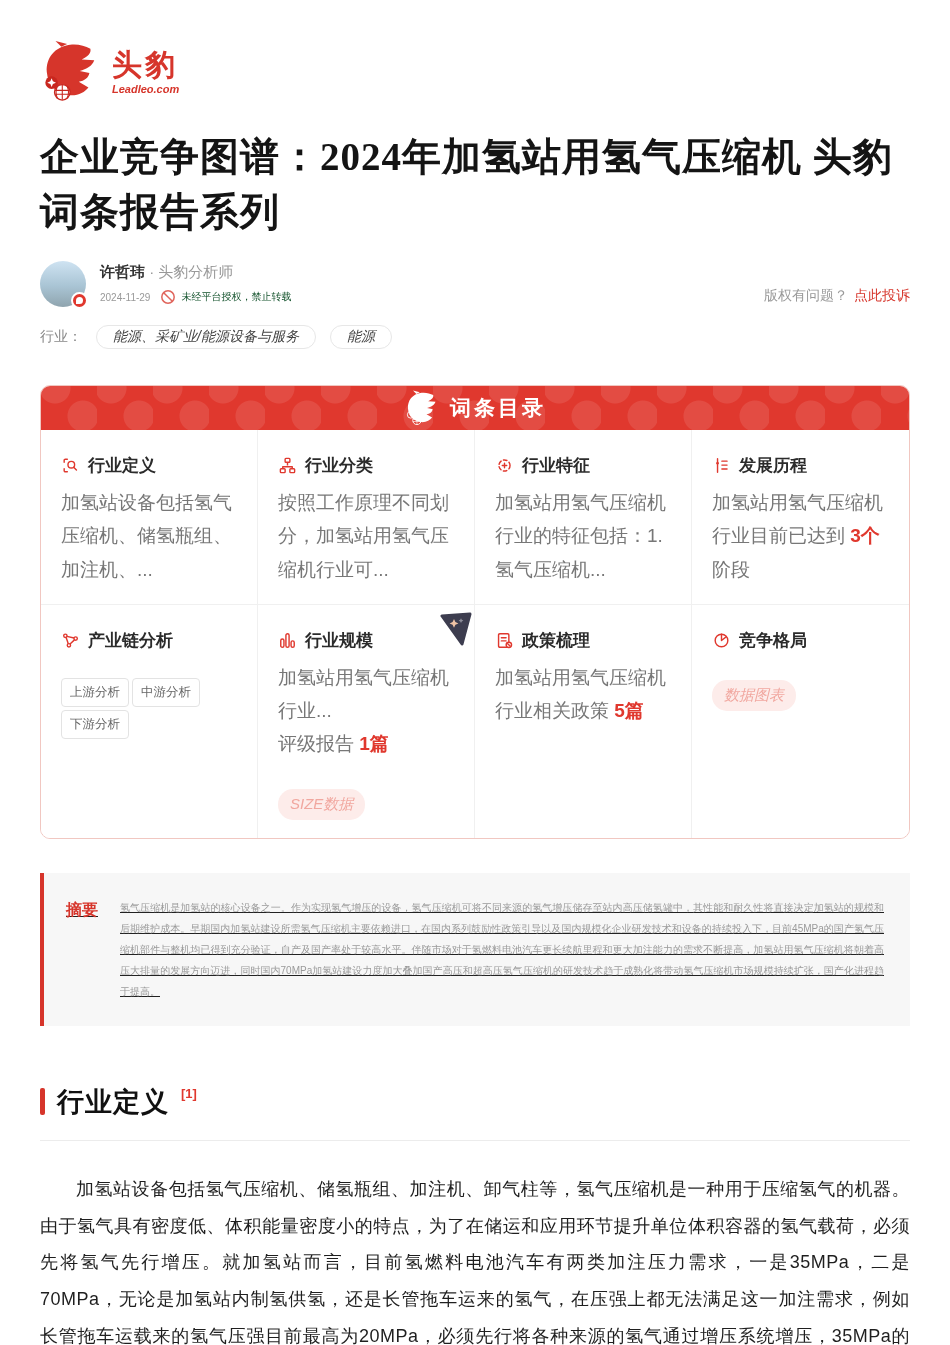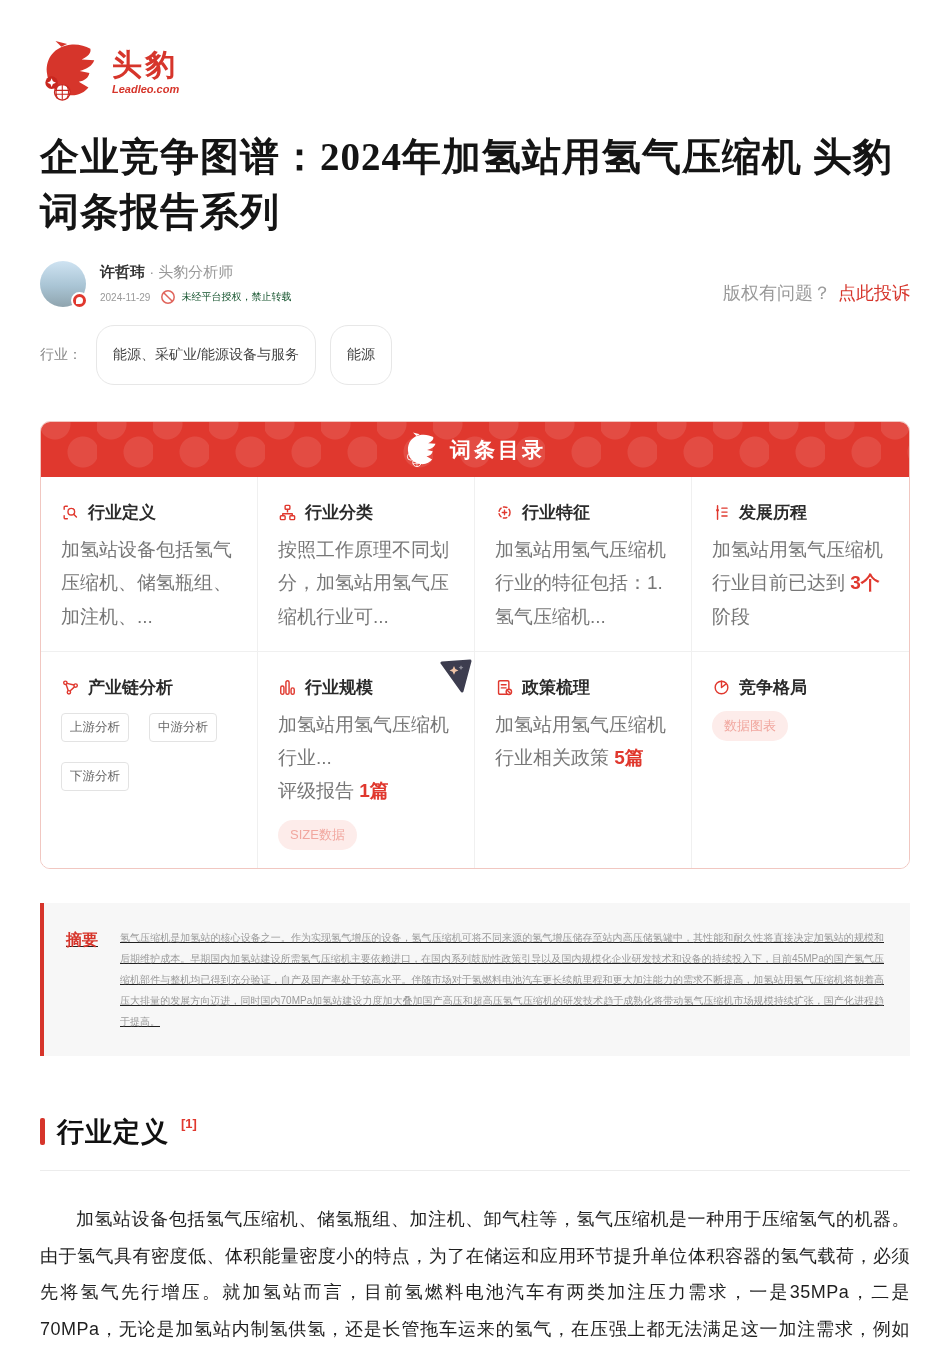--- a/index.html
+++ b/index.html
@@ -33,61 +33,61 @@
   .avatar-badge {
     position:absolute; right:-2px; bottom:-2px; width:17px; height:17px; border-radius:50%;
     background:#e0382e; border:2px solid #fff; display:flex; align-items:center; justify-content:center;
   }
   .avatar-badge::after { content:""; width:7px; height:7px; background:#fff; border-radius:50% 50% 50% 0; }
   .author-line1 { font-size:15px; }
   .author-name { font-weight:700; color:#333; }
   .author-sep,.author-role { color:#999; }
   .author-line2 { margin-top:7px; font-size:10px; color:#999; display:flex; align-items:center; gap:10px; }
   .no-repost { display:flex; align-items:center; gap:5px; color:#14532d; }
-  .copyright { font-size:18px; color:#999; padding-bottom:2px; }
+  .copyright { font-size:14px; color:#999; padding-bottom:2px; }
   .copyright a { color:#d6352b; text-decoration:none; cursor:pointer; margin-left:2px; }
 
   
   .industry-row { margin-top:18px; display:flex; align-items:center; gap:14px; }
   .industry-label { font-size:14px; color:#888; }
   .pill {
-    display:inline-block; padding:20px 16px; border:1px solid #e7e7e7; border-radius:18px;
-    font-size:14px; color:#444; background:#fff; cursor:pointer;
+    display:inline-block; padding:2px 16px; border:1px solid #e7e7e7; border-radius:18px;
+    font-size:14px; color:#444; background:#fff; cursor:pointer;font-style:italic;
   }
 
   
   .dir-card { margin-top:36px; border:1px solid #f1c7c1; border-radius:10px; overflow:hidden; }
   .dir-header {
-    height:55px; display:flex; align-items:center; justify-content:center; gap:10px;
+    height:44px; display:flex; align-items:center; justify-content:center; gap:10px;
     background-color:#e0382e;
     background-image:
       radial-gradient(circle at 14px 2px, rgba(255,255,255,.10) 0 15px, transparent 16px),
       radial-gradient(circle at 42px 30px, rgba(255,255,255,.10) 0 15px, transparent 16px);
     background-size:56px 56px;
   }
   .dir-header .white-mark { width:36px; height:36px; }
   .dir-title { color:#fff; font-size:21px; font-weight:900; letter-spacing:3px; }
   .dir-grid { display:grid; grid-template-columns:repeat(4,1fr); background:#fff; }
   .cell { padding:24px 14px 18px 20px; position:relative; min-height:112px; }
   .cell.r1 { border-bottom:1px solid #f0f0f0; }
   .cell:not(:nth-child(4n)) { border-right:1px solid #f0f0f0; }
   .cell.r2 { min-height:138px; }
   .cell-head { display:flex; align-items:center; gap:8px; cursor:pointer; }
   .cell-head .ic { width:19px; height:19px; flex:0 0 auto; display:flex; }
   .cell-title { font-size:17px; font-weight:800; color:#2b2b2b; }
   .cell-desc { margin-top:9px; font-size:19px; color:#777; line-height:1.75; }
   .hl { color:#e0382e; font-weight:700; font-style:normal; }
-  .mini-tags { margin-top:14px; display:flex; gap:20px; flex-wrap:wrap; }
+  .mini-tags { margin-top:26px; display:flex; gap:3px; flex-wrap:wrap; }
   .mini-tag {
     padding:5px 8px; border:1px solid #e3e3e3; border-radius:4px; background:#fff;
     font-size:12.5px; color:#666; cursor:pointer; white-space:nowrap;
   }
   .pink-badge {
-    display:inline-block; margin-top:12px; padding:6px 12px; border-radius:15px;
-    background:#fdecea; color:#f1a79f; font-size:13px; cursor:pointer;
+    display:inline-block; margin-top:28px; padding:6px 12px; border-radius:15px;
+    background:#fdecea; color:#f1a79f; font-size:15px; cursor:pointer;font-style:italic;
   }
   .bookmark { position:absolute; top:7px; right:2px; width:32px; height:35px; }
 
   
   .abstract {
     margin-top:34px; background:#f7f7f7; border-left:4px solid #d6352b;
     display:flex; padding:24px 26px 24px 0;text-decoration:underline;
   }
   .abstract-label { flex:0 0 76px; text-align:center; font-size:16px; font-weight:800; color:#d6352b; padding-top:3px; }
   .abstract-text { flex:1; font-size:10px; color:#9a9a9a; line-height:2.1; text-align:justify; }

